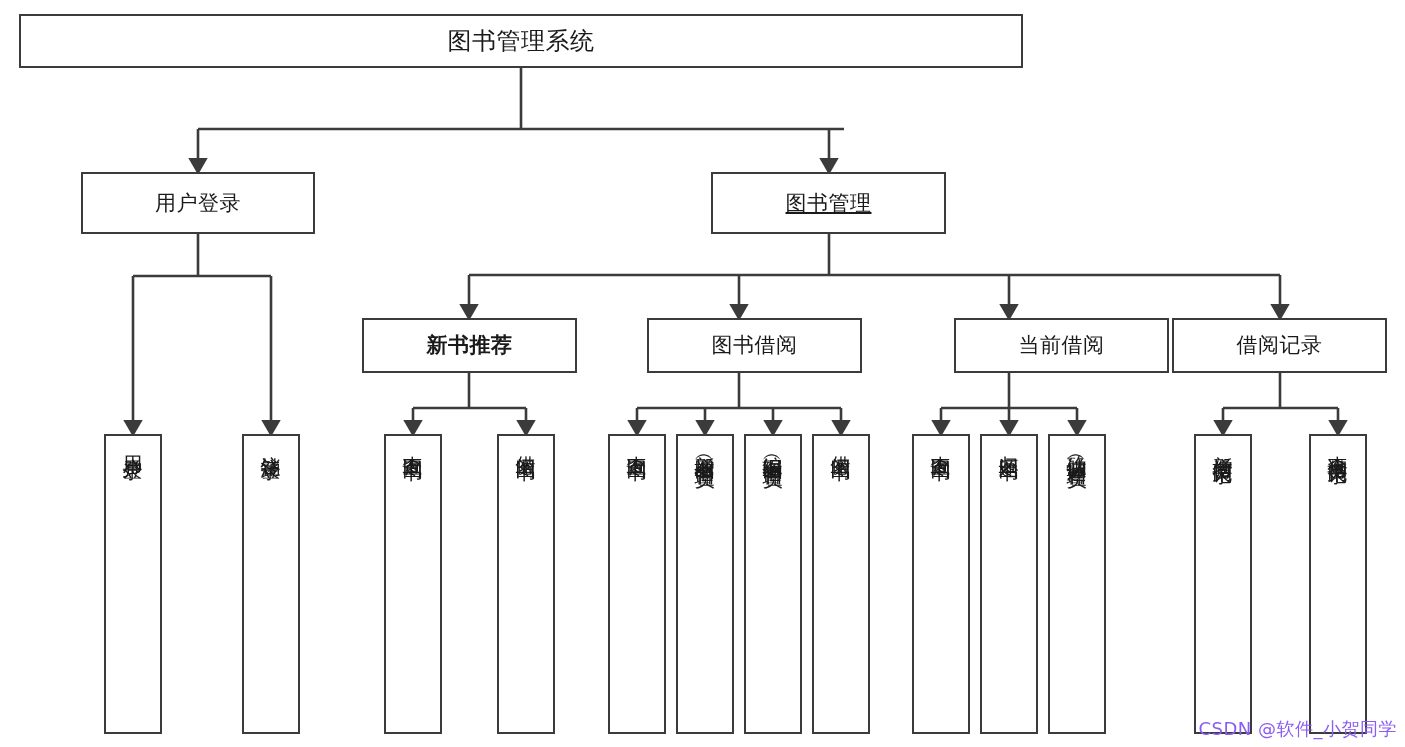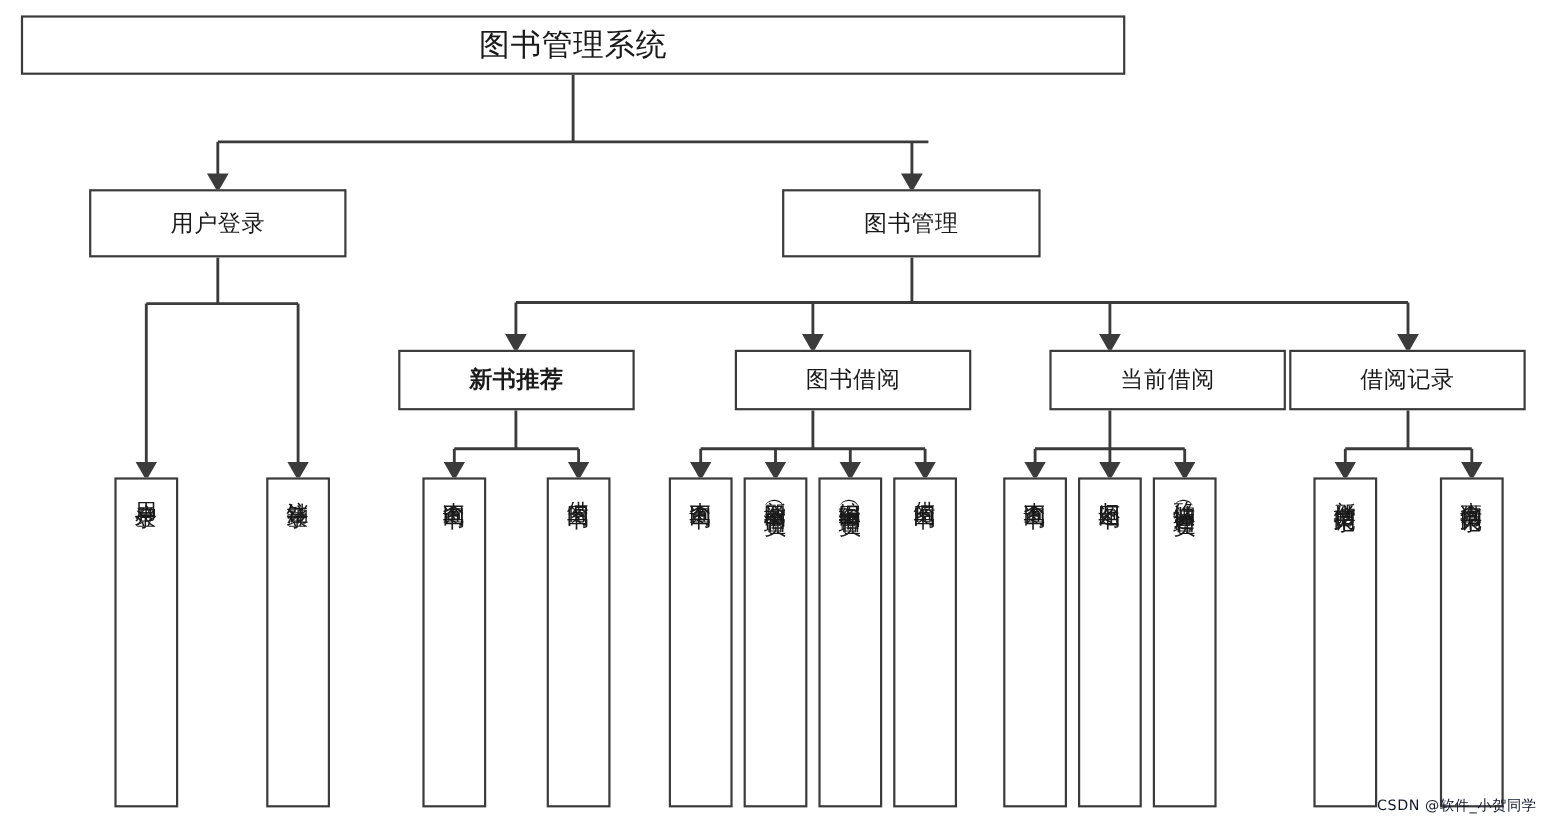--- a/index.html
+++ b/index.html
@@ -42,42 +42,42 @@
     line-height: 1.18;
     letter-spacing: 0.5px;
     white-space: nowrap;
   }
   
   .node.horiz .node-label {
     writing-mode: horizontal-tb;
     font-size: 21px;
   }
   .node.root .node-label {
-    font-size: 28px;
+    font-size: 24px;
   }
   
   .node.vert {
     align-items: flex-start;
     justify-content: center;
     padding-top: 4px;
   }
   .node.vert .node-label {
     writing-mode: vertical-rl;
     text-orientation: upright;
     font-size: 20px;
     letter-spacing: 2px;
     line-height: 1;
     white-space: nowrap;
   }
   #watermark {
     position: absolute;
     right: 8px;
     bottom: 6px;
-    font-size: 13px;
-    color: #0f172a;
+    font-size: 18px;
+    color: #8b5cf6;
     letter-spacing: 0.5px;
     white-space: nowrap;
     pointer-events: none;
     font-family: "DejaVu Sans", "Liberation Sans", sans-serif;
   }
 </style>
 </head>
 <body>
 
 <div id="canvas">
@@ -132,28 +132,28 @@
     </g>
   </svg>
 
   <div class="node horiz root" style="left:19px; top:14px; width:1004px; height:54px;">
     <span class="node-label">图书管理系统</span>
   </div>
 
   <div class="node horiz" style="left:81px; top:172px; width:234px; height:62px;">
     <span class="node-label">用户登录</span>
   </div>
-  <div class="node horiz" style="left:711px; top:172px; width:235px; height:62px;">
+  <div class="node horiz" style="left:711px; top:172px; width:235px; height:62px;text-decoration:underline;">
     <span class="node-label">图书管理</span>
   </div>
 
   <div class="node horiz" style="left:362px; top:318px; width:215px; height:55px;font-weight:bold;">
     <span class="node-label">新书推荐</span>
   </div>
-  <div class="node horiz" style="left:668px; top:318px; width:215px; height:55px;">
+  <div class="node horiz" style="left:647px; top:318px; width:215px; height:55px;">
     <span class="node-label">图书借阅</span>
   </div>
   <div class="node horiz" style="left:954px; top:318px; width:215px; height:55px;">
     <span class="node-label">当前借阅</span>
   </div>
   <div class="node horiz" style="left:1172px; top:318px; width:215px; height:55px;">
     <span class="node-label">借阅记录</span>
   </div>
 
   <div class="node vert" style="left:104px; top:434px; width:58px; height:300px;">

